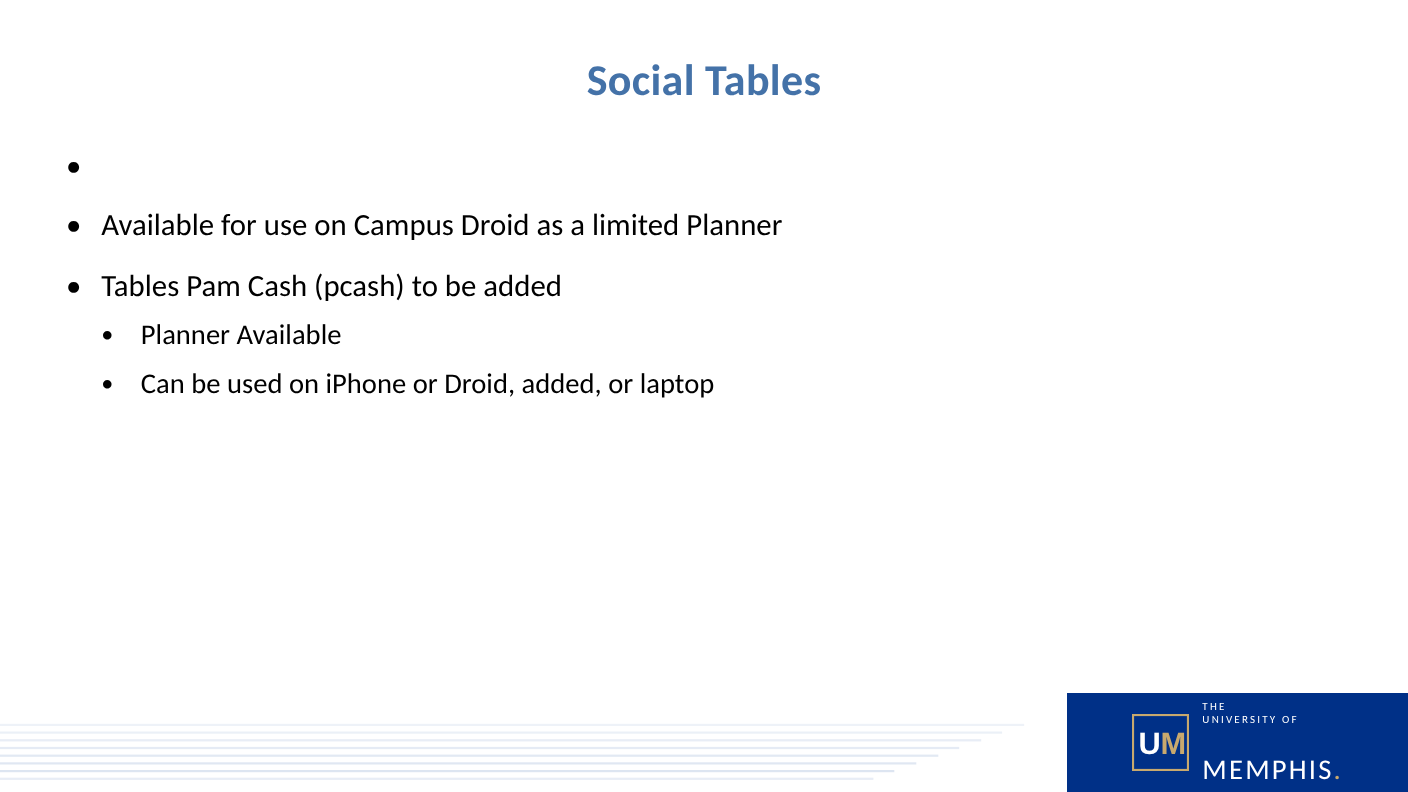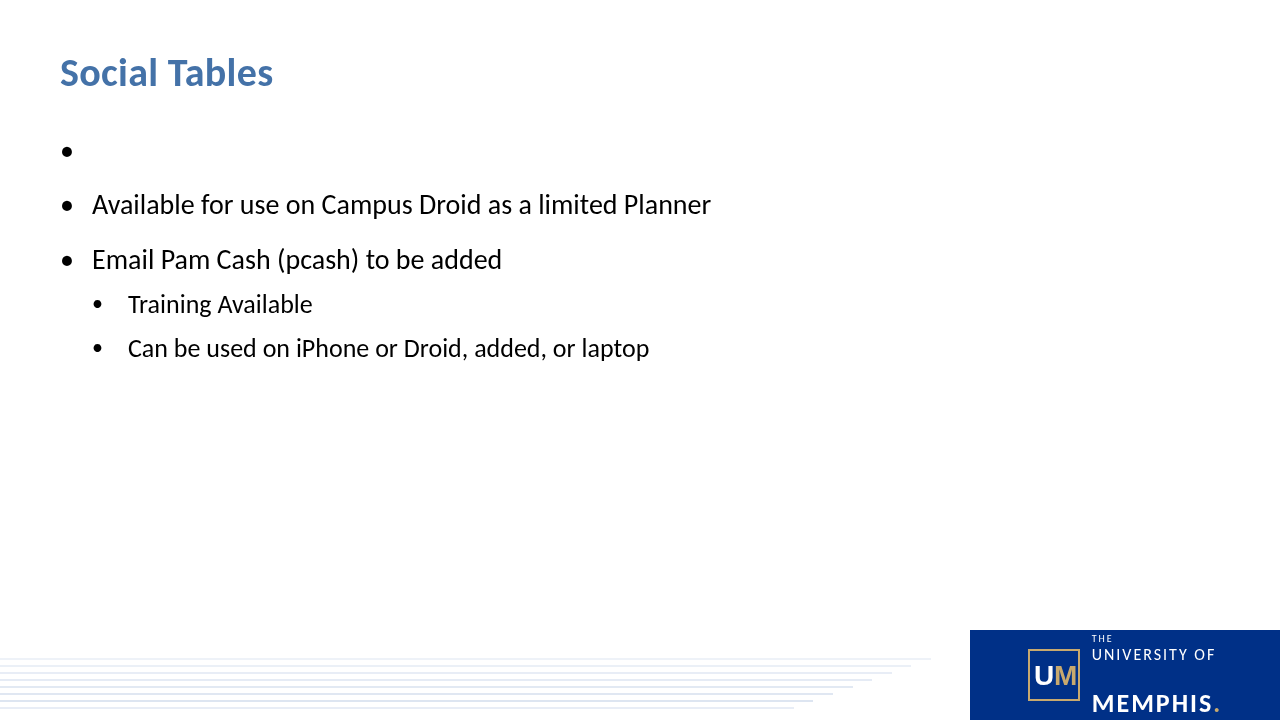--- a/index.html
+++ b/index.html
@@ -27,20 +27,21 @@
     .content-area {
       padding: 48px 60px 0 60px;
     }
 
     .slide-title {
       color: #4472a8;
       font-size: 40px;
       font-weight: 600;
       margin-bottom: 36px;
       letter-spacing: 0.3px;
+      text-align: center;
     }
 
     .bullet-list {
       list-style: none;
       padding: 0;
     }
 
     .bullet-list > li {
       display: flex;
       align-items: flex-start;
@@ -136,31 +137,31 @@
     .logo-text-the {
       font-size: 10px;
       letter-spacing: 2px;
       font-weight: 400;
       text-transform: uppercase;
       color: #ffffff;
       line-height: 1.2;
     }
 
     .logo-text-university {
-      font-size: 16px;
+      font-size: 10px;
       letter-spacing: 2px;
       font-weight: 400;
       text-transform: uppercase;
       color: #ffffff;
       line-height: 1.2;
     }
 
     .logo-text-memphis {
       font-size: 26px;
-      font-weight: 700;
+      font-weight: 400;
       letter-spacing: 2px;
       color: #ffffff;
       line-height: 1.1;
       text-transform: uppercase;
       margin-top: 25px;
     }
 
     .logo-text-dot {
       color: #c8a96e;
       font-size: 26px;
@@ -181,25 +182,25 @@
       </li>
 
       <li>
         <span class="bullet-dot">•</span>
         <span>Available for use on Campus Droid as a limited Planner</span>
       </li>
 
       <li>
         <span class="bullet-dot">•</span>
         <div>
-          <span>Email Pam Cash (pcash) to be added</span>
+          <span>Tables Pam Cash (pcash) to be added</span>
           <ul class="sub-bullet-list">
             <li>
               <span class="bullet-dot">•</span>
-              <span>Training Available</span>
+              <span>Planner Available</span>
             </li>
             <li>
               <span class="bullet-dot">•</span>
               <span>Can be used on iPhone or Droid, added, or laptop</span>
             </li>
           </ul>
         </div>
       </li>
 
     </ul>

